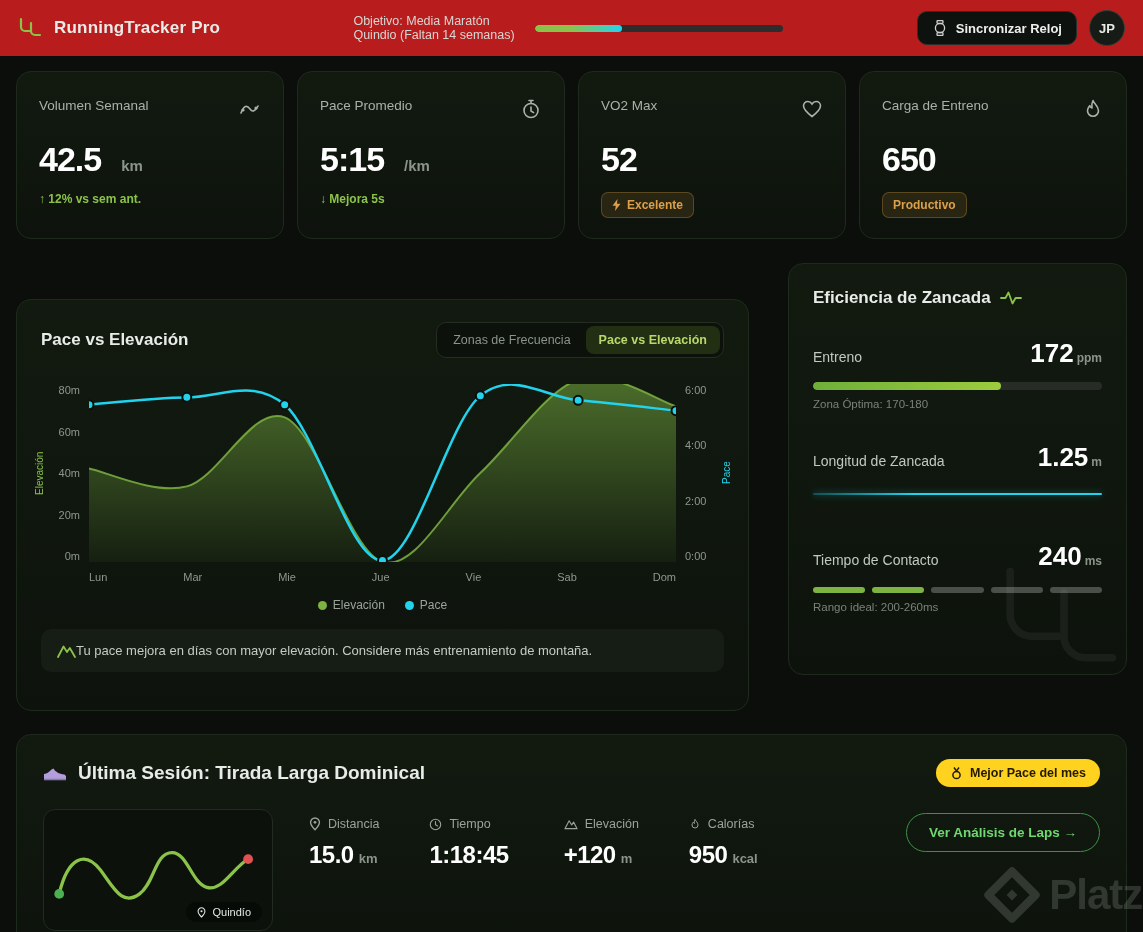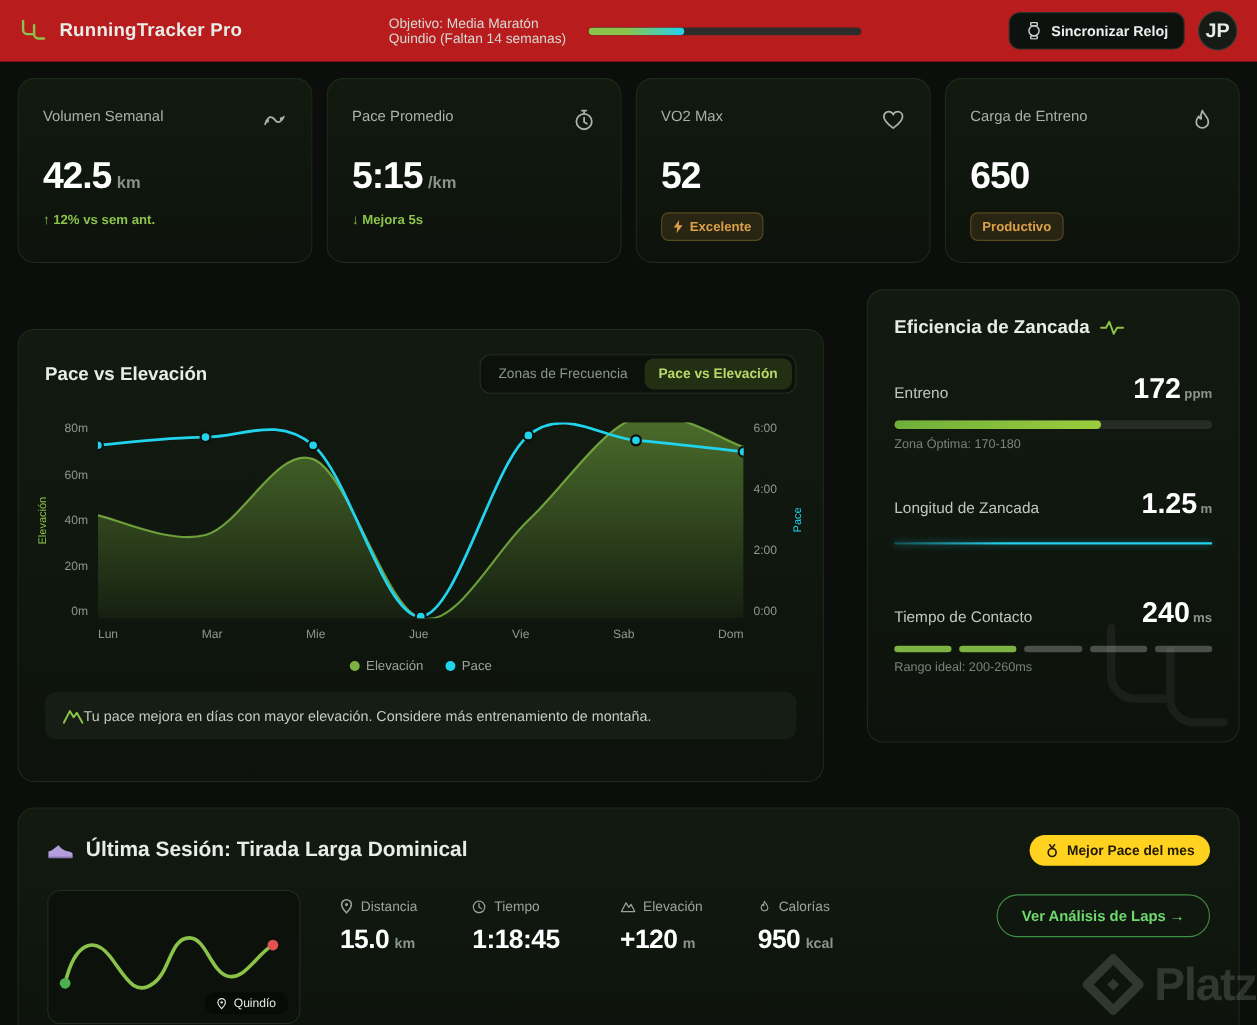--- a/index.html
+++ b/index.html
@@ -13,31 +13,31 @@
   }
   
   .topbar{height:56px;background:#b91c1c;display:flex;align-items:center;justify-content:space-between;padding:0 18px;}
   .logo{display:flex;align-items:center;gap:10px;font-weight:bold;font-size:17px;letter-spacing:.2px;}
   .objective{width:430px;display:flex;flex-direction:row;align-items:center;gap:7px;}
   .objective-text{font-size:12.5px;color:#d5d9d5;}
   .track{width:100%;height:7px;background:#2d2d2d;border-radius:99px;overflow:hidden;}
   .fill{height:100%;border-radius:99px;background:linear-gradient(90deg,#8bc34a 40%,#22d3ee);}
   .top-right{display:flex;align-items:center;gap:12px;}
   .sync-btn{display:flex;align-items:center;gap:8px;background:#0e120e;border:1px solid #2b2f2b;border-radius:10px;padding:8px 14px;font-size:13px;font-weight:bold;color:#eeeeee;cursor:pointer;font-family:inherit;}
-  .avatar{width:36px;height:36px;border-radius:50%;background:#161b16;border:1px solid #3a3f3a;display:flex;align-items:center;justify-content:center;font-size:18px;font-weight:bold;cursor:pointer;}
+  .avatar{width:36px;height:36px;border-radius:50%;background:#161b16;border:1px solid #3a3f3a;display:flex;align-items:center;justify-content:center;font-size:13px;font-weight:bold;cursor:pointer;}
   
   .main{padding:15px 16px 0;}
   .card{background:linear-gradient(180deg,#121a10,#0d130c);border:1px solid #1e2a1c;border-radius:15px;}
   
   .stats-row{display:flex;gap:13px;margin-bottom:24px;}
   .stat-card{flex:1;padding:26px 22px;height:168px;}
   .stat-head{display:flex;justify-content:space-between;align-items:flex-start;}
   .stat-label{font-size:13.5px;color:#a8b1a8;}
   .stat-icon{color:#aab3aa;}
-  .stat-value{margin-top:16px;display:flex;align-items:baseline;gap:5px;}
+  .stat-value{margin-top:16px;display:flex;align-items:baseline;gap:20px;}
   .stat-num{font-size:34px;font-weight:800;letter-spacing:-1px;color:#ffffff;}
   .stat-unit{font-size:15px;color:#8a948a;font-weight:600;}
   .stat-delta{margin-top:13px;font-size:12px;font-weight:bold;color:#8bc34a;}
   .badge-amber{margin-top:13px;display:inline-flex;align-items:center;gap:6px;background:rgba(214,158,64,0.13);border:1px solid rgba(214,158,64,0.3);color:#dda04a;font-size:12px;font-weight:bold;padding:5px 10px;border-radius:7px;}
   
   .mid-row{display:flex;gap:22px;margin-bottom:23px;}
   .chart-card{width:733px;height:412px;margin-top:36px;}
   .chart-header{display:flex;justify-content:space-between;align-items:center;padding:22px 24px 0;}
   .chart-title{font-size:17px;font-weight:800;}
   .toggle-group{display:flex;background:#0c110b;border:1px solid #242d22;border-radius:10px;padding:3px;gap:2px;}

